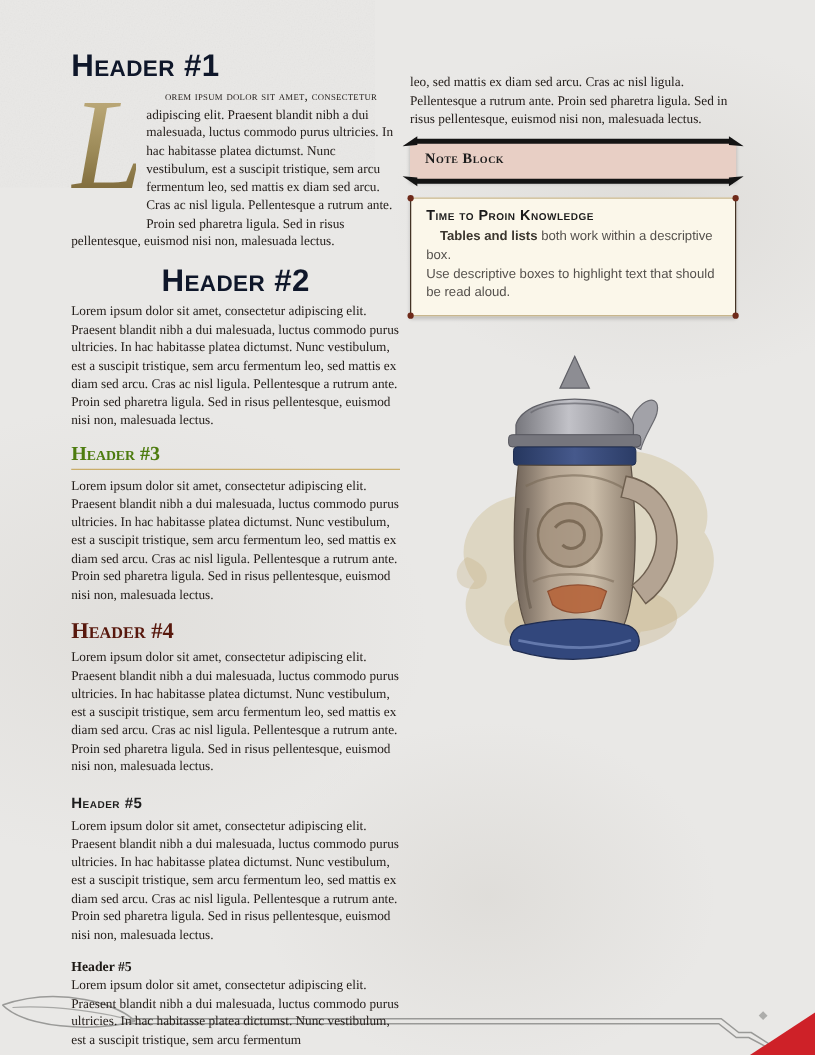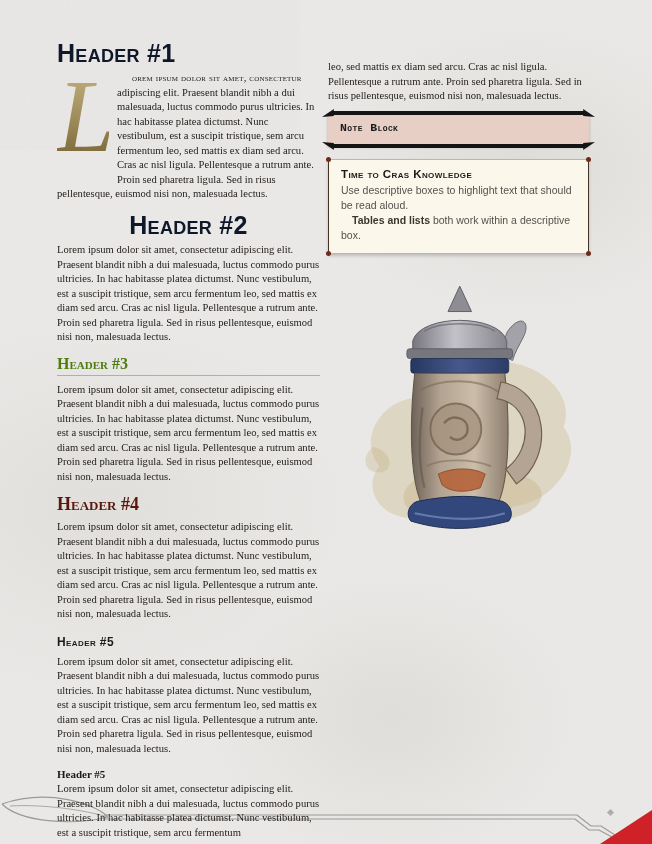--- a/index.html
+++ b/index.html
@@ -73,21 +73,21 @@
   .note-block { position:relative; margin:3px 0 14px 0; }
   .note-inner {
     background:#e8cfc5;
     padding:7px 12px 9px 12px;
     box-shadow:0 2px 3px rgba(0,0,0,.25);
   }
   .note-bar { position:absolute; left:-6px; right:-6px; height:10px; z-index:3; }
   .note-bar.top { top:-6px; } .note-bar.bottom { bottom:-6px; }
   .note-bar svg { display:block; width:100%; height:100%; }
   .note-title {
-    font-family:Liberation Mono, monospace;
+    font-family:Liberation Serif, serif;
     font-variant:small-caps; font-weight:700;
     font-size:11.5px; color:#1b1b1b; letter-spacing:.4px; margin-bottom:2px;
   }
   .note-body { font-family:"Liberation Sans", sans-serif; font-size:10.5px; color:#55514d; }
 
   
   .descriptive {
     position:relative;
     background:#fbf7ea;
     border-top:1px solid #c8b68d;
@@ -173,23 +173,23 @@
         <polygon points="300,1 287,9 287,2 300,1" fill="#141414"></polygon>
       </svg>
     </div>
   </div>
 
   <div class="descriptive">
     <span class="corner-dot dot-tl"></span>
     <span class="corner-dot dot-tr"></span>
     <span class="corner-dot dot-bl"></span>
     <span class="corner-dot dot-br"></span>
-    <div class="desc-title">Time to Cras Knowledge</div>
+    <div class="desc-title">Time to Proin Knowledge</div>
+    <div class="desc-body desc-line2"><b>Tables and lists</b><span> both work within a descriptive box.</span></div>
     <div class="desc-body">Use descriptive boxes to highlight text that should be read aloud.</div>
-    <div class="desc-body desc-line2"><b>Tables and lists</b><span> both work within a descriptive box.</span></div>
   </div>
 
   
   <svg class="illustration" viewBox="0 0 240 260">
     <defs>
       <linearGradient id="pewter" x1="0" y1="0" x2="1" y2="0">
         <stop offset="0" stop-color="#77777d"></stop>
           <stop offset=".45" stop-color="#c2c2c8"></stop>
           <stop offset="1" stop-color="#85858b"></stop>
       </linearGradient>

